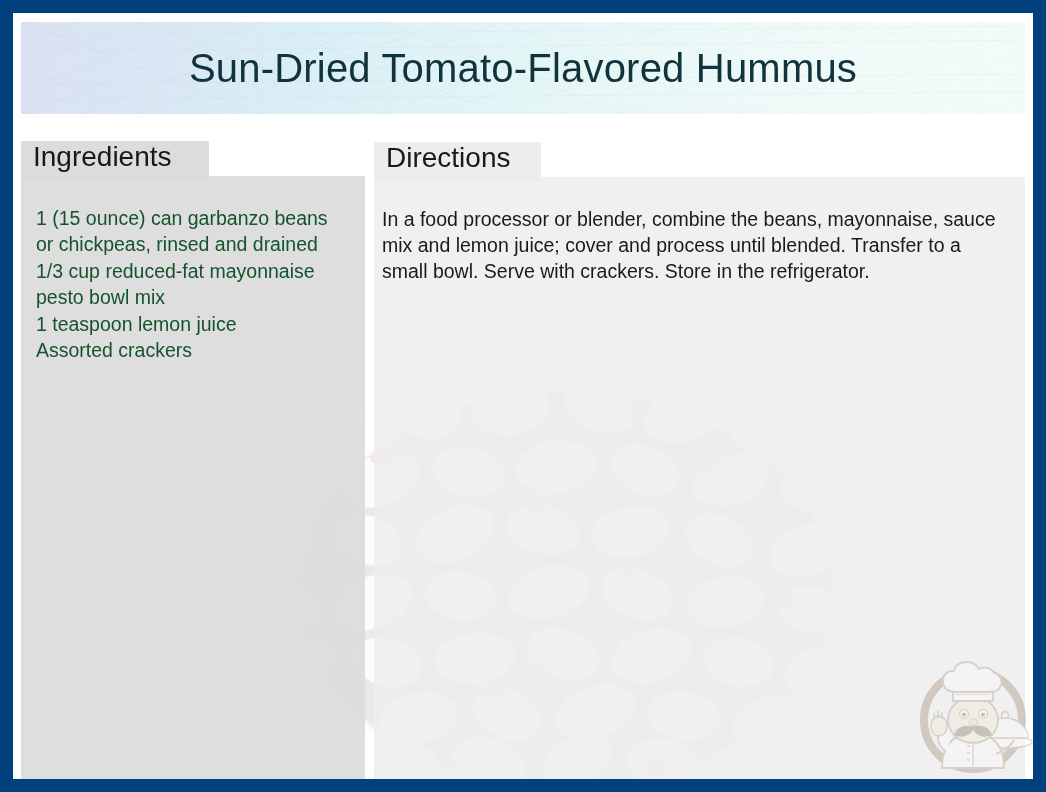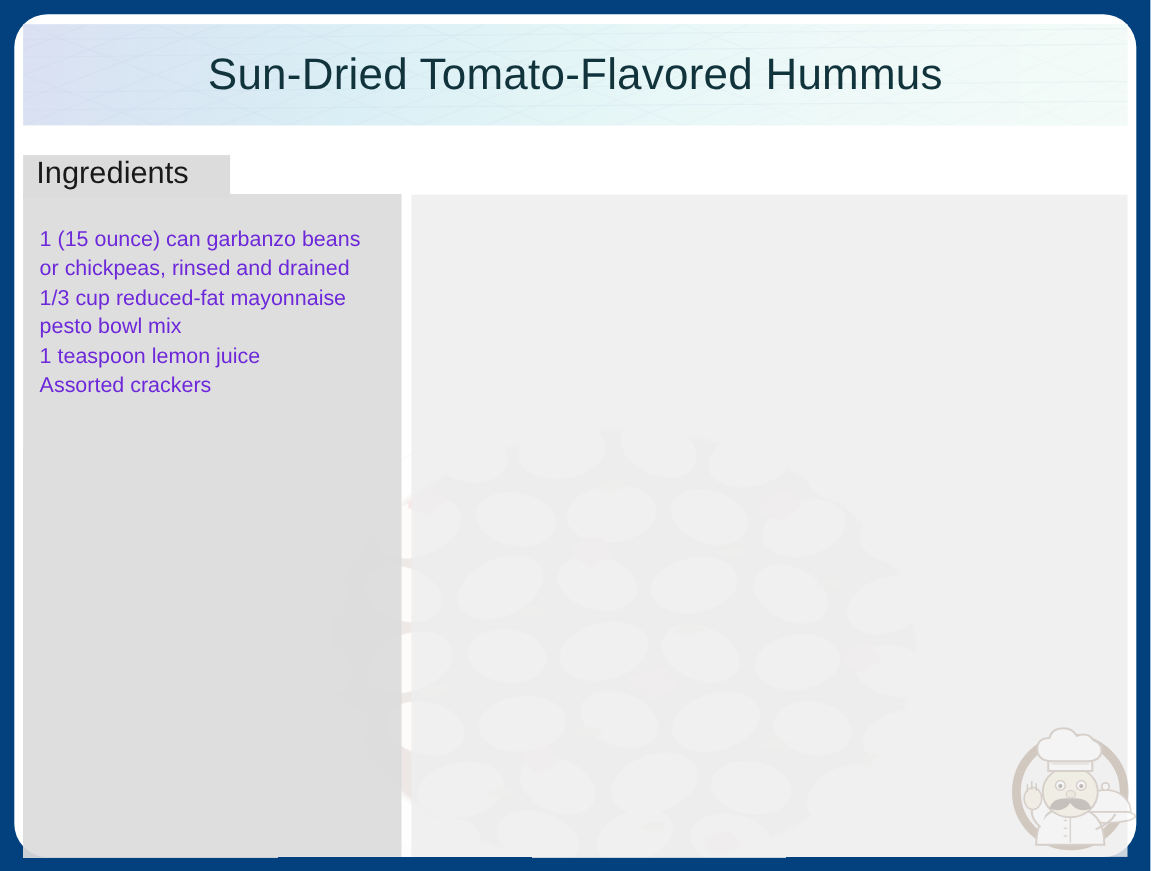--- a/index.html
+++ b/index.html
@@ -23,21 +23,20 @@
     box-sizing: border-box;
   }
   .card-inner {
     position: absolute;
     left: 13px;
     top: 13px;
     width: 1020px;
     height: 766px;
     background: #ffffff;
     box-sizing: border-box;
-    border-radius: 30px;
   }
 
   
   .banner {
     position: absolute;
     left: 8px;
     top: 9px;
     width: 1004px;
     height: 92px;
     overflow: hidden;
@@ -133,21 +132,21 @@
   }
 
   
   .ingredients-list {
     position: absolute;
     left: 23px;
     top: 192px;
     width: 330px;
     font-size: 19.5px;
     line-height: 26.4px;
-    color: #6d28d9;
+    color: #14532d;
   }
   .ingredients-list div {
     white-space: nowrap;
   }
   .directions-text {
     position: absolute;
     left: 369px;
     top: 194px;
     width: 622px;
     font-size: 19.5px;
@@ -305,30 +304,32 @@
         </g>
 
         <ellipse cx="345" cy="228" rx="268" ry="200" fill="none" stroke="#cfcac4" stroke-width="5" opacity="0.7"></ellipse>
       </svg>
     </div>
 
     <div class="panel-left"></div>
     <div class="panel-right"></div>
 
     <div class="tab tab-ingredients">Ingredients</div>
+    <div class="tab tab-directions">Directions</div>
 
     <div class="ingredients-list">
       <div>1 (15 ounce) can garbanzo beans</div>
       <div>or chickpeas, rinsed and drained</div>
       <div>1/3 cup reduced-fat mayonnaise</div>
       <div>pesto bowl mix</div>
       <div>1 teaspoon lemon juice</div>
       <div>Assorted crackers</div>
     </div>
 
+    <div class="directions-text">In a food processor or blender, combine the beans, mayonnaise, sauce mix and lemon juice; cover and process until blended. Transfer to a small bowl. Serve with crackers. Store in the refrigerator.</div>
 
     <svg class="chef-logo" viewBox="0 0 122 122">
 
       <circle cx="61" cy="64" r="49" fill="none" stroke="#8a6a52" stroke-width="8"></circle>
 
       <g>
         <ellipse cx="93" cy="86" rx="27" ry="6" fill="#ffffff" stroke="#9b8472" stroke-width="1.6"></ellipse>
         <path d="M70 82 a23 20 0 0 1 46 0 z" fill="#fdfdfd" stroke="#9b8472" stroke-width="1.6"></path>
         <circle cx="93" cy="59" r="3.4" fill="#fdfdfd" stroke="#9b8472" stroke-width="1.6"></circle>
       </g>

